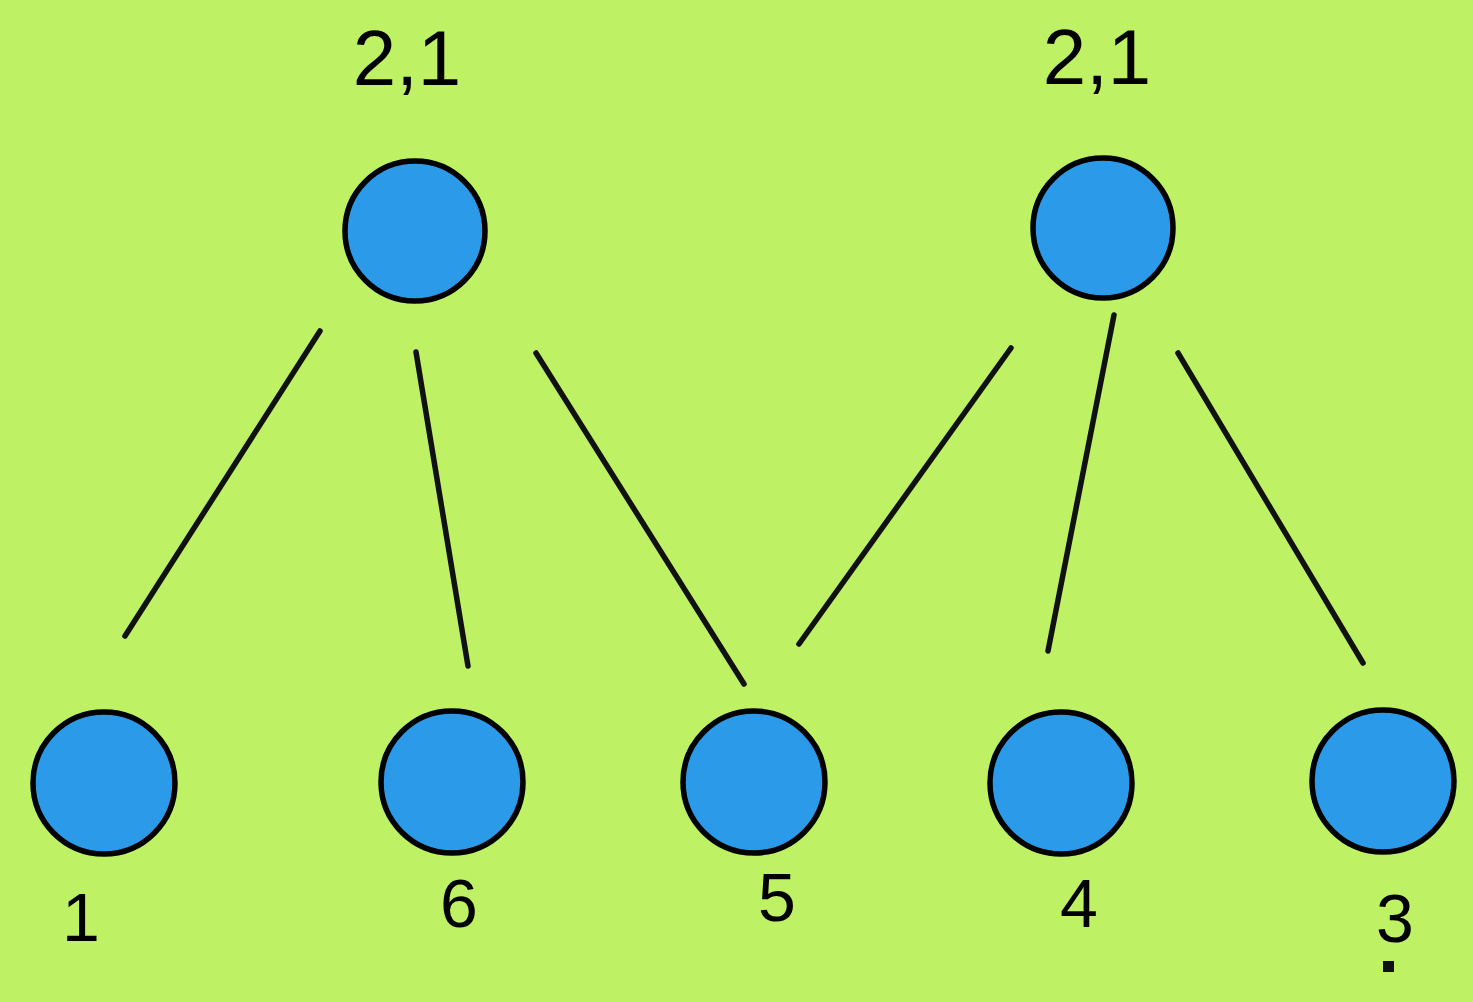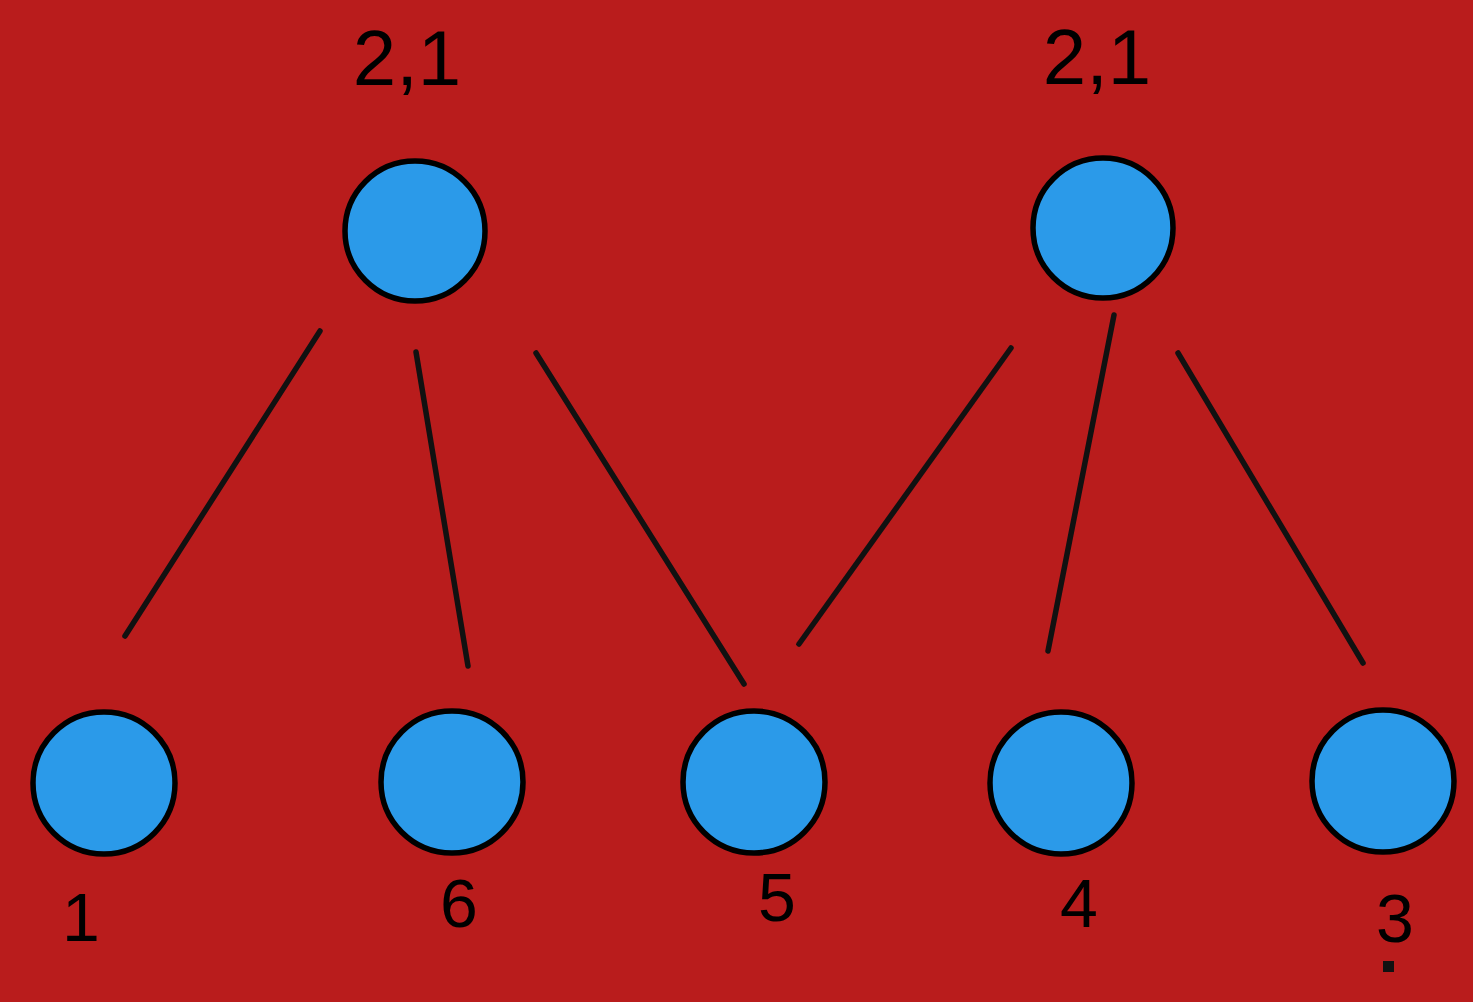--- a/index.html
+++ b/index.html
@@ -4,21 +4,21 @@
 <style>
   html, body {
     margin: 0;
     padding: 0;
     background: #ffffff;
   }
   .canvas {
     position: relative;
     width: 1473px;
     height: 1002px;
-    background: #b91c1c;
+    background: #bef264;
     overflow: hidden;
     font-family: "Liberation Sans", sans-serif;
   }
   svg {
     display: block;
   }
   text {
     font-family: "Liberation Sans", sans-serif;
     fill: #000000;
   }

